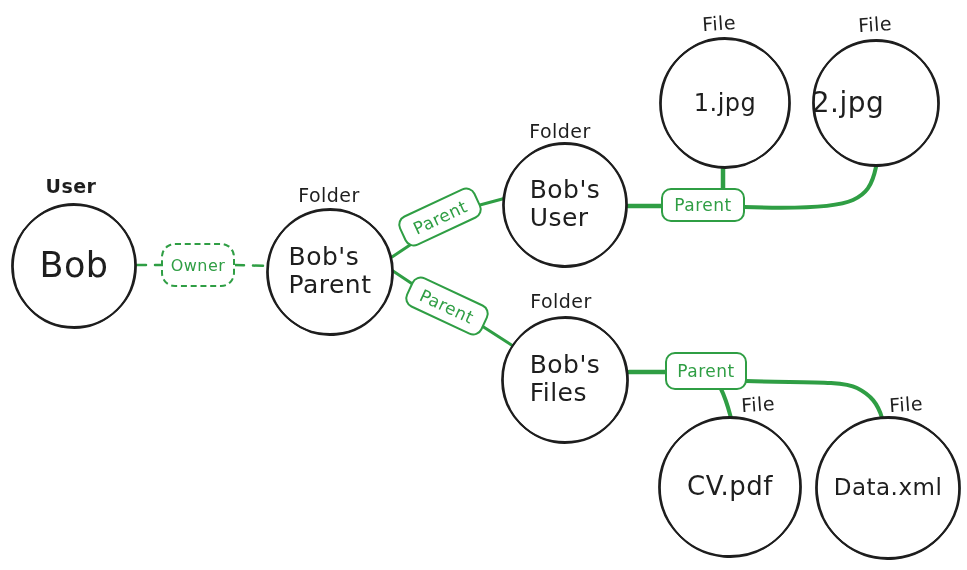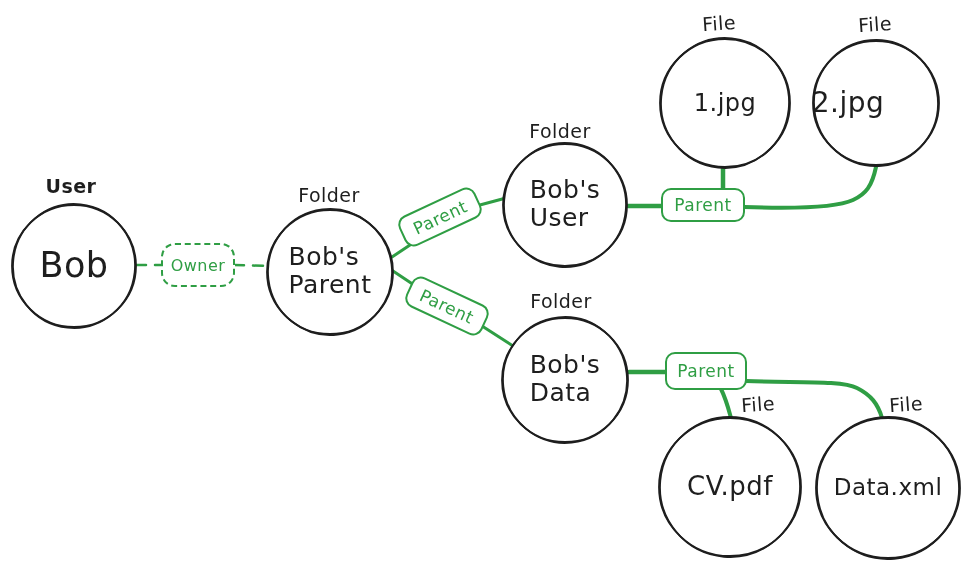--- a/index.html
+++ b/index.html
@@ -133,21 +133,21 @@
     <span>Parent</span>
   </div>
 
   <div class="node-label" style="left:565px; top:204px; font-size:25px;">
     <span>Bob's</span>
     <span>User</span>
   </div>
 
   <div class="node-label" style="left:565px; top:379px; font-size:25px;">
     <span>Bob's</span>
-    <span>Data</span>
+    <span>Files</span>
   </div>
 
   <div class="node-label" style="left:725px; top:103px; font-size:24px;">1.jpg</div>
 
   <div class="node-label" style="left:848px; top:103px; font-size:28px;">2.jpg</div>
 
   <div class="node-label" style="left:888px; top:488px; font-size:23px;">Data.xml</div>
 
   <div class="node-label" style="left:730px; top:487px; font-size:26px;">CV.pdf</div>
 

